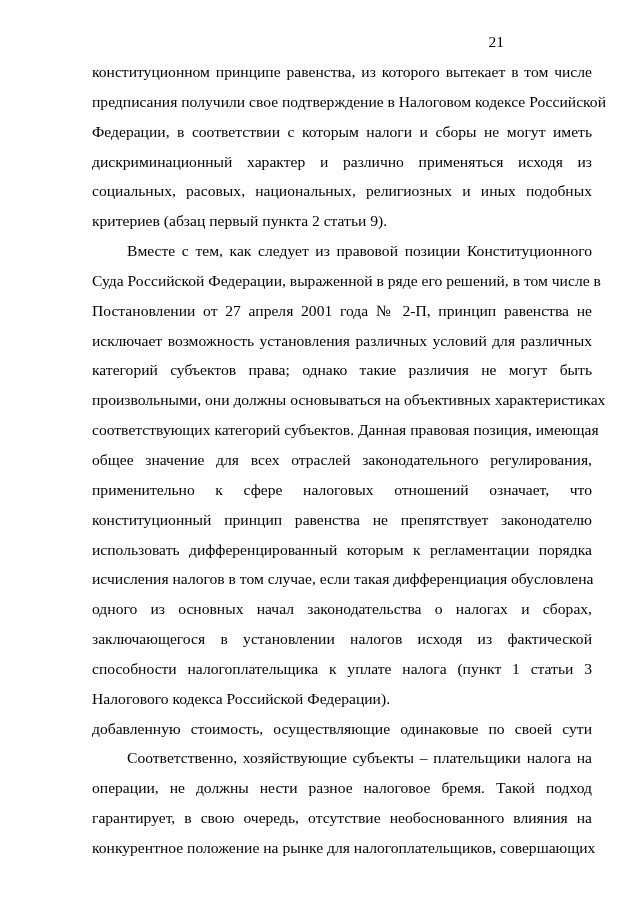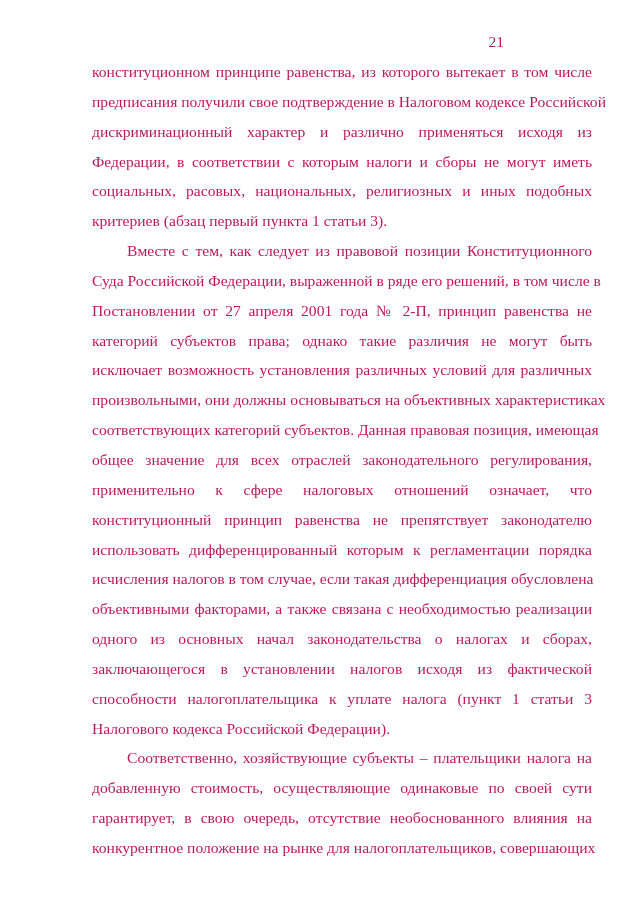--- a/index.html
+++ b/index.html
@@ -1,19 +1,19 @@
 <!DOCTYPE html>
 <html><head>
   <meta charset="utf-8">
   <style>
     html, body { margin: 0; padding: 0; background: #ffffff; }
     body { width: 640px; height: 905px; position: relative; overflow: hidden; }
     .page {
       position: absolute; left: 0; top: 0; width: 552px; height: 905px;
-      background: #ffffff; color: #be185d;
+      background: #ffffff; color: #000000;
       font-family: "Liberation Serif", serif;
     }
     .page-number {
       position: absolute; right: 48px; top: 32px;
       font-size: 15.5px; line-height: 20px;
     }
     .body-text {
       position: absolute; left: 92px; top: 57px; width: 500px;
       font-size: 15.6px; line-height: 29.85px;
     }
@@ -28,47 +28,47 @@
 <body>
 
 <div class="page">
   <div class="page-number">21</div>
 
   <div class="body-text">
 
     <div>
       <span class="line">конституционном принципе равенства, из которого вытекает в том числе</span>
       <span class="line">предписания получили свое подтверждение в Налоговом кодексе Российской</span>
+      <span class="line">Федерации, в соответствии с которым налоги и сборы не могут иметь</span>
       <span class="line">дискриминационный характер и различно применяться исходя из</span>
-      <span class="line">Федерации, в соответствии с которым налоги и сборы не могут иметь</span>
       <span class="line">социальных, расовых, национальных, религиозных и иных подобных</span>
-      <span class="line last">критериев (абзац первый пункта 1 статьи 3).</span>
+      <span class="line last">критериев (абзац первый пункта 2 статьи 9).</span>
     </div>
 
     <div>
       <span class="line indent">Вместе с тем, как следует из правовой позиции Конституционного</span>
       <span class="line">Суда Российской Федерации, выраженной в ряде его решений, в том числе в</span>
       <span class="line">Постановлении от 27 апреля 2001 года № 2-П, принцип равенства не</span>
+      <span class="line">исключает возможность установления различных условий для различных</span>
       <span class="line">категорий субъектов права; однако такие различия не могут быть</span>
-      <span class="line">исключает возможность установления различных условий для различных</span>
       <span class="line">произвольными, они должны основываться на объективных характеристиках</span>
       <span class="line">соответствующих категорий субъектов. Данная правовая позиция, имеющая</span>
       <span class="line">общее значение для всех отраслей законодательного регулирования,</span>
       <span class="line">применительно к сфере налоговых отношений означает, что</span>
       <span class="line">конституционный принцип равенства не препятствует законодателю</span>
       <span class="line">использовать дифференцированный которым к регламентации порядка</span>
       <span class="line">исчисления налогов в том случае, если такая дифференциация обусловлена</span>
-      <span class="line">объективными факторами, а также связана с необходимостью реализации</span>
       <span class="line">одного из основных начал законодательства о налогах и сборах,</span>
       <span class="line">заключающегося в установлении налогов исходя из фактической</span>
       <span class="line">способности налогоплательщика к уплате налога (пункт 1 статьи 3</span>
       <span class="line last">Налогового кодекса Российской Федерации).</span>
     </div>
 
     <div>
+      <span class="line">добавленную стоимость, осуществляющие одинаковые по своей сути</span>
       <span class="line indent">Соответственно, хозяйствующие субъекты – плательщики налога на</span>
-      <span class="line">добавленную стоимость, осуществляющие одинаковые по своей сути</span>
+      <span class="line">операции, не должны нести разное налоговое бремя. Такой подход</span>
       <span class="line">гарантирует, в свою очередь, отсутствие необоснованного влияния на</span>
       <span class="line">конкурентное положение на рынке для налогоплательщиков, совершающих</span>
 
     </div>
   </div>
 </div>
 
 </body></html>

